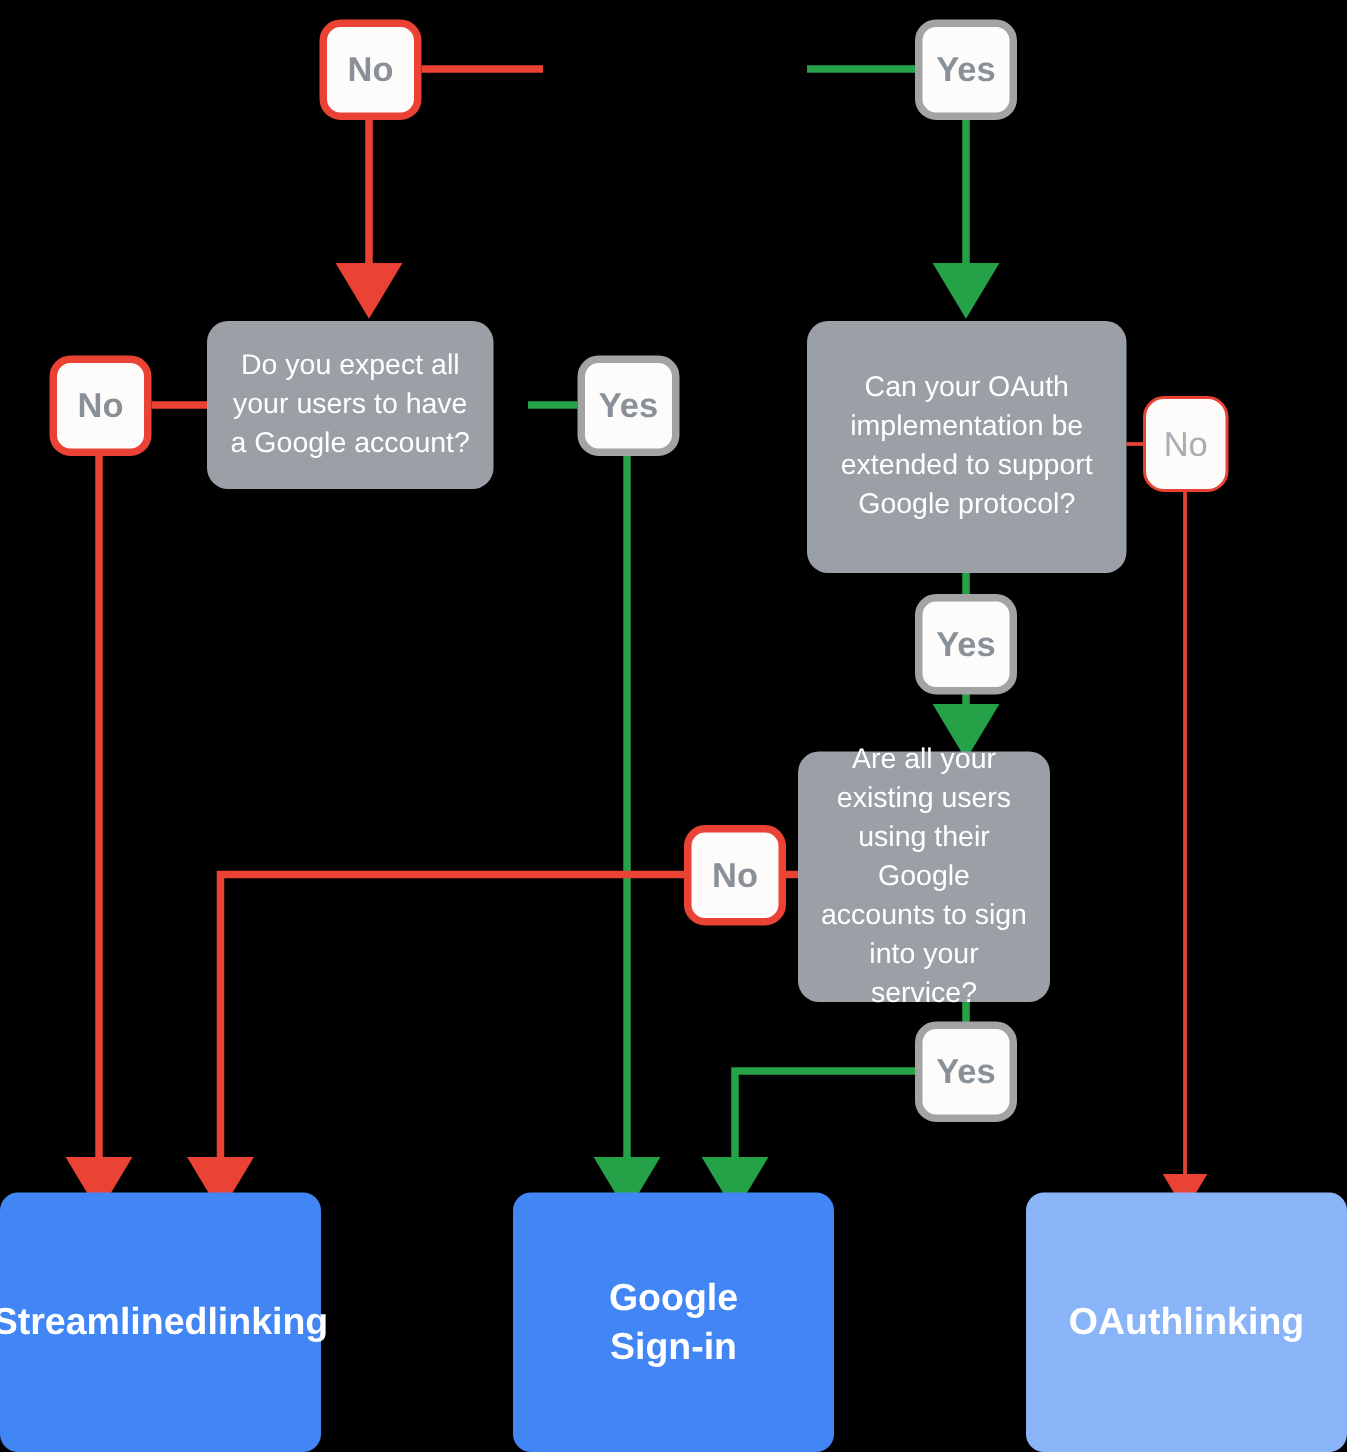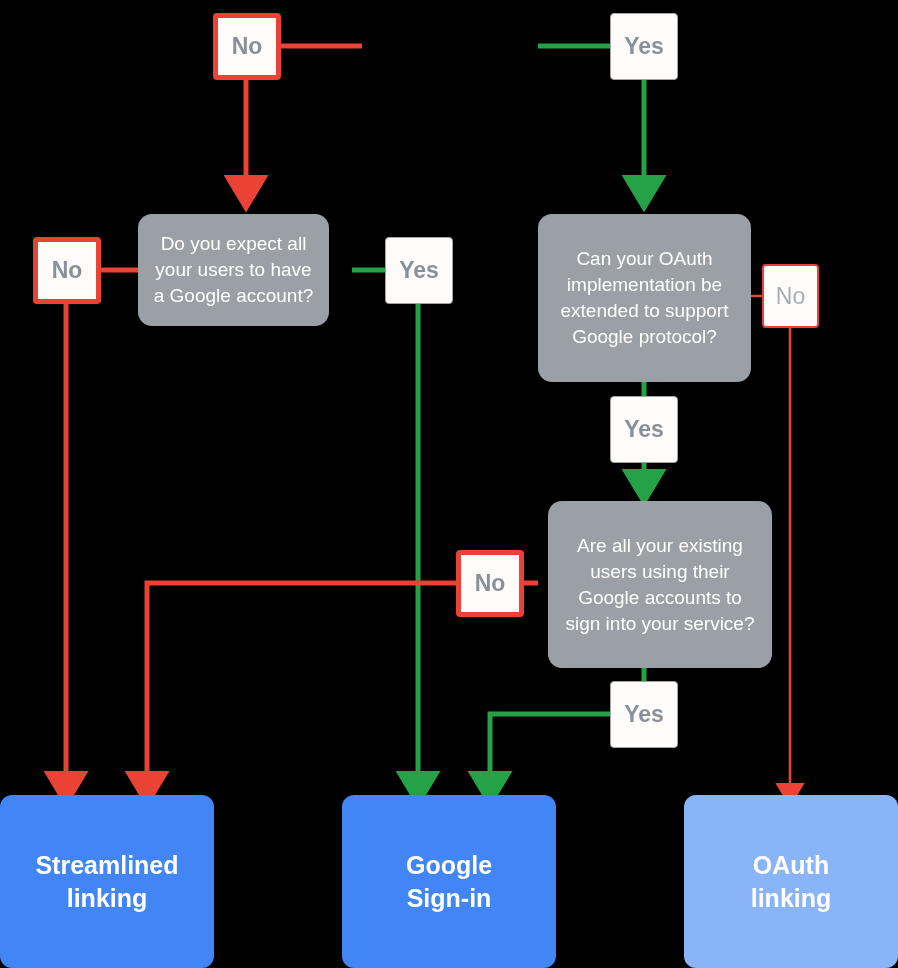--- a/index.html
+++ b/index.html
@@ -37,31 +37,31 @@
     color: #ffffff;
     font-size: 19px;
     line-height: 26px;
     font-weight: 400;
     padding: 10px 14px;
     z-index: 3;
   }
   
   .label-pill {
     background: #fdfcfb;
-    border-radius: 4px;
+    border-radius: 14px;
     font-size: 23px;
     font-weight: 700;
     color: #8a9097;
     z-index: 4;
   }
   .label-pill.no {
     border: 5px solid #ea4335;
   }
   .label-pill.yes {
-    border: 1px solid #a3a3a3;
+    border: 5px solid #a3a3a3;
   }
   .label-pill.faded {
     border: 2px solid #ea4335;
     font-weight: 400;
     color: #a9aeb3;
   }
   
   .outcome {
     border-radius: 12px;
     color: #ffffff;
@@ -119,21 +119,21 @@
 
 
   <div class="node decision" style="left:138px; top:214px; width:191px; height:112px;">
     <span class="node-text">Do you expect all your users to have a Google account?</span>
   </div>
 
   <div class="node decision" style="left:538px; top:214px; width:213px; height:168px;">
     <span class="node-text">Can your OAuth implementation be extended to support Google protocol?</span>
   </div>
 
-  <div class="node decision" style="left:548px; top:501px; width:224px; height:167px;align-items:center;">
+  <div class="node decision" style="left:532px; top:501px; width:168px; height:167px;align-items:center;">
     <span class="node-text">Are all your existing users using their Google accounts to sign into your service?</span>
   </div>
 
   <div class="node label-pill no" style="left:213px; top:13px; width:68px; height:67px;">
     <span class="node-text">No</span>
   </div>
 
   <div class="node label-pill yes" style="left:610px; top:13px; width:68px; height:67px;">
     <span class="node-text">Yes</span>
   </div>
@@ -155,28 +155,28 @@
   </div>
 
   <div class="node label-pill no" style="left:456px; top:550px; width:68px; height:67px;">
     <span class="node-text">No</span>
   </div>
 
   <div class="node label-pill yes" style="left:610px; top:681px; width:68px; height:67px;">
     <span class="node-text">Yes</span>
   </div>
 
-  <div class="node outcome primary" style="left:0px; top:795px; width:214px; height:173px; flex-direction:column;">
+  <div class="node outcome primary" style="left:0px; top:795px; width:214px; height:173px; flex-direction:row;">
     <span class="node-text">Streamlined</span>
     <span class="node-text">linking</span>
   </div>
 
   <div class="node outcome primary" style="left:342px; top:795px; width:214px; height:173px; flex-direction:column;text-align:right;">
     <span class="node-text">Google</span>
     <span class="node-text">Sign-in</span>
   </div>
 
-  <div class="node outcome secondary" style="left:684px; top:795px; width:214px; height:173px; flex-direction:column;">
+  <div class="node outcome secondary" style="left:684px; top:795px; width:214px; height:173px; flex-direction:row;">
     <span class="node-text">OAuth</span>
     <span class="node-text">linking</span>
   </div>
 
 </div>
 
 </body></html>

